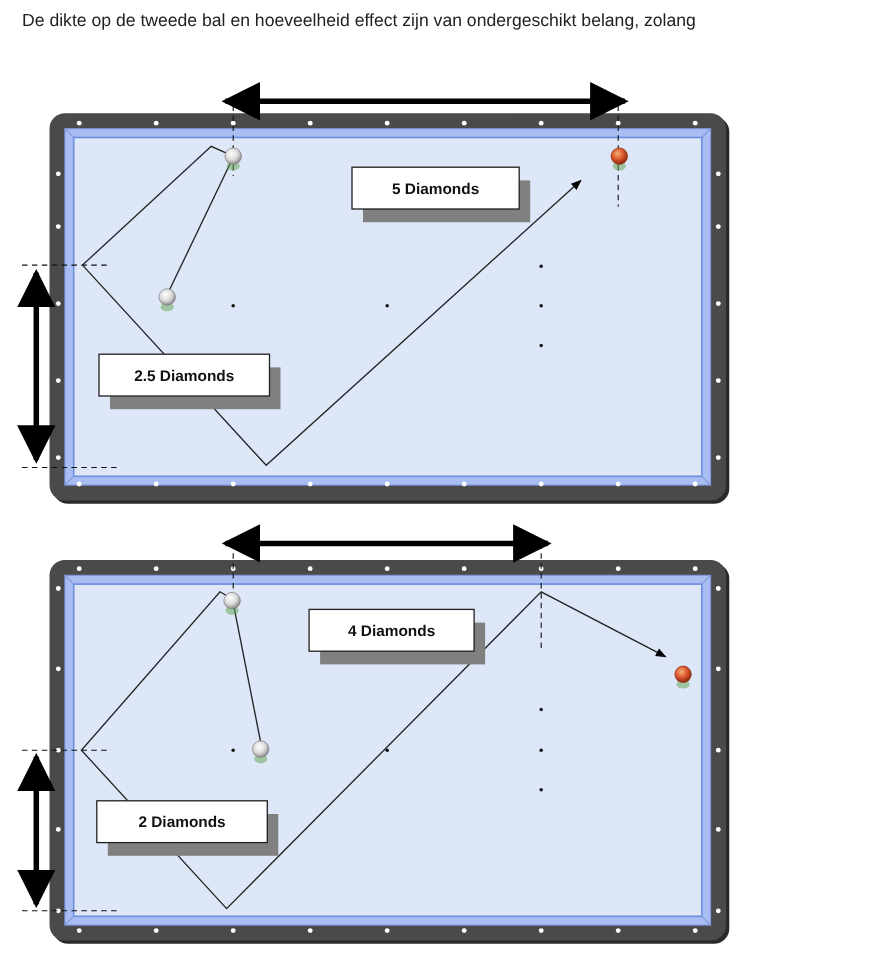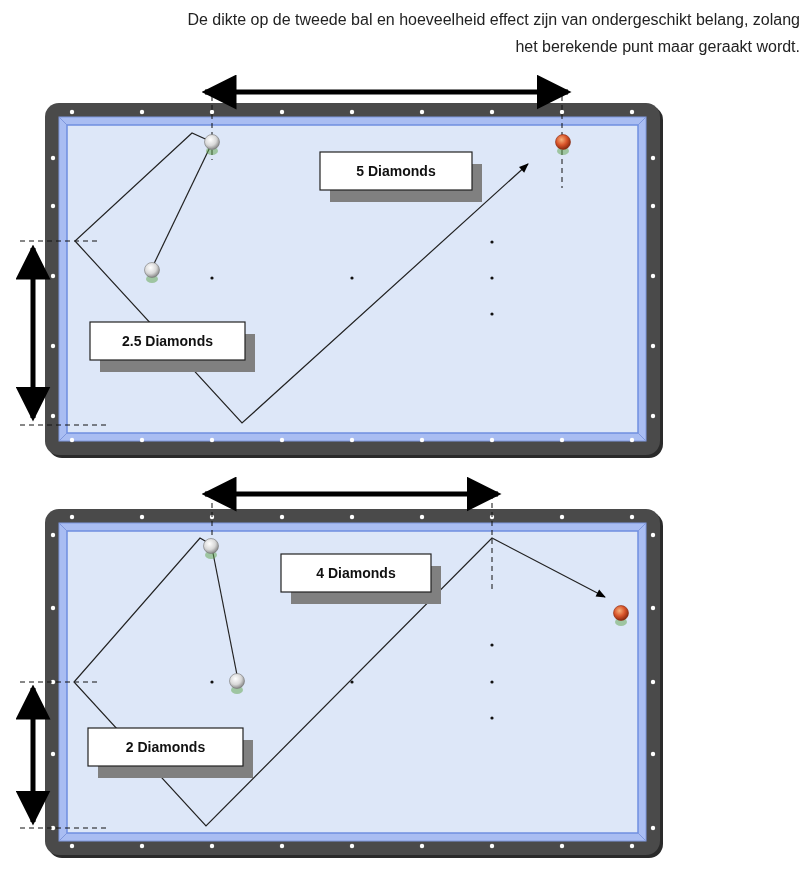--- a/index.html
+++ b/index.html
@@ -1,29 +1,28 @@
 <!DOCTYPE html>
 <html><head>
 <meta charset="utf-8">
 <style>
   html,body{margin:0;padding:0;background:#ffffff;}
   body{width:800px;height:891px;position:relative;overflow:hidden;font-family:"Liberation Sans",sans-serif;}
   .intro{position:absolute;left:20px;top:6px;width:780px;font-size:16px;line-height:27px;color:#222;}
-  .intro p{margin:0;text-align:right;}
+  .intro p{margin:0;}
   svg.diagram{position:absolute;left:0;}
   #d1{top:70px;}
   #d2{top:470px;}
   .lbl{font-family:"Liberation Sans",sans-serif;font-weight:bold;font-size:14px;fill:#111;}
 </style>
 </head>
 <body>
 
 <div class="intro">
   <p>De dikte op de tweede bal en hoeveelheid effect zijn van ondergeschikt belang, zolang</p>
-  <p>het berekende punt maar geraakt wordt.</p>
 </div>
 
 <svg id="d1" class="diagram" width="800" height="400">
     <defs>
       <marker id="ah1" viewBox="0 0 10 10" refX="9" refY="5" markerWidth="7" markerHeight="7" orient="auto-start-reverse">
         <path d="M0,0 L10,5 L0,10 z" fill="#000"></path>
       </marker>
      <marker id="sa1" viewBox="0 0 10 10" refX="9" refY="5" markerWidth="10" markerHeight="8" orient="auto">
         <path d="M0,1 L10,5 L0,9 z" fill="#000"></path>
       </marker>

